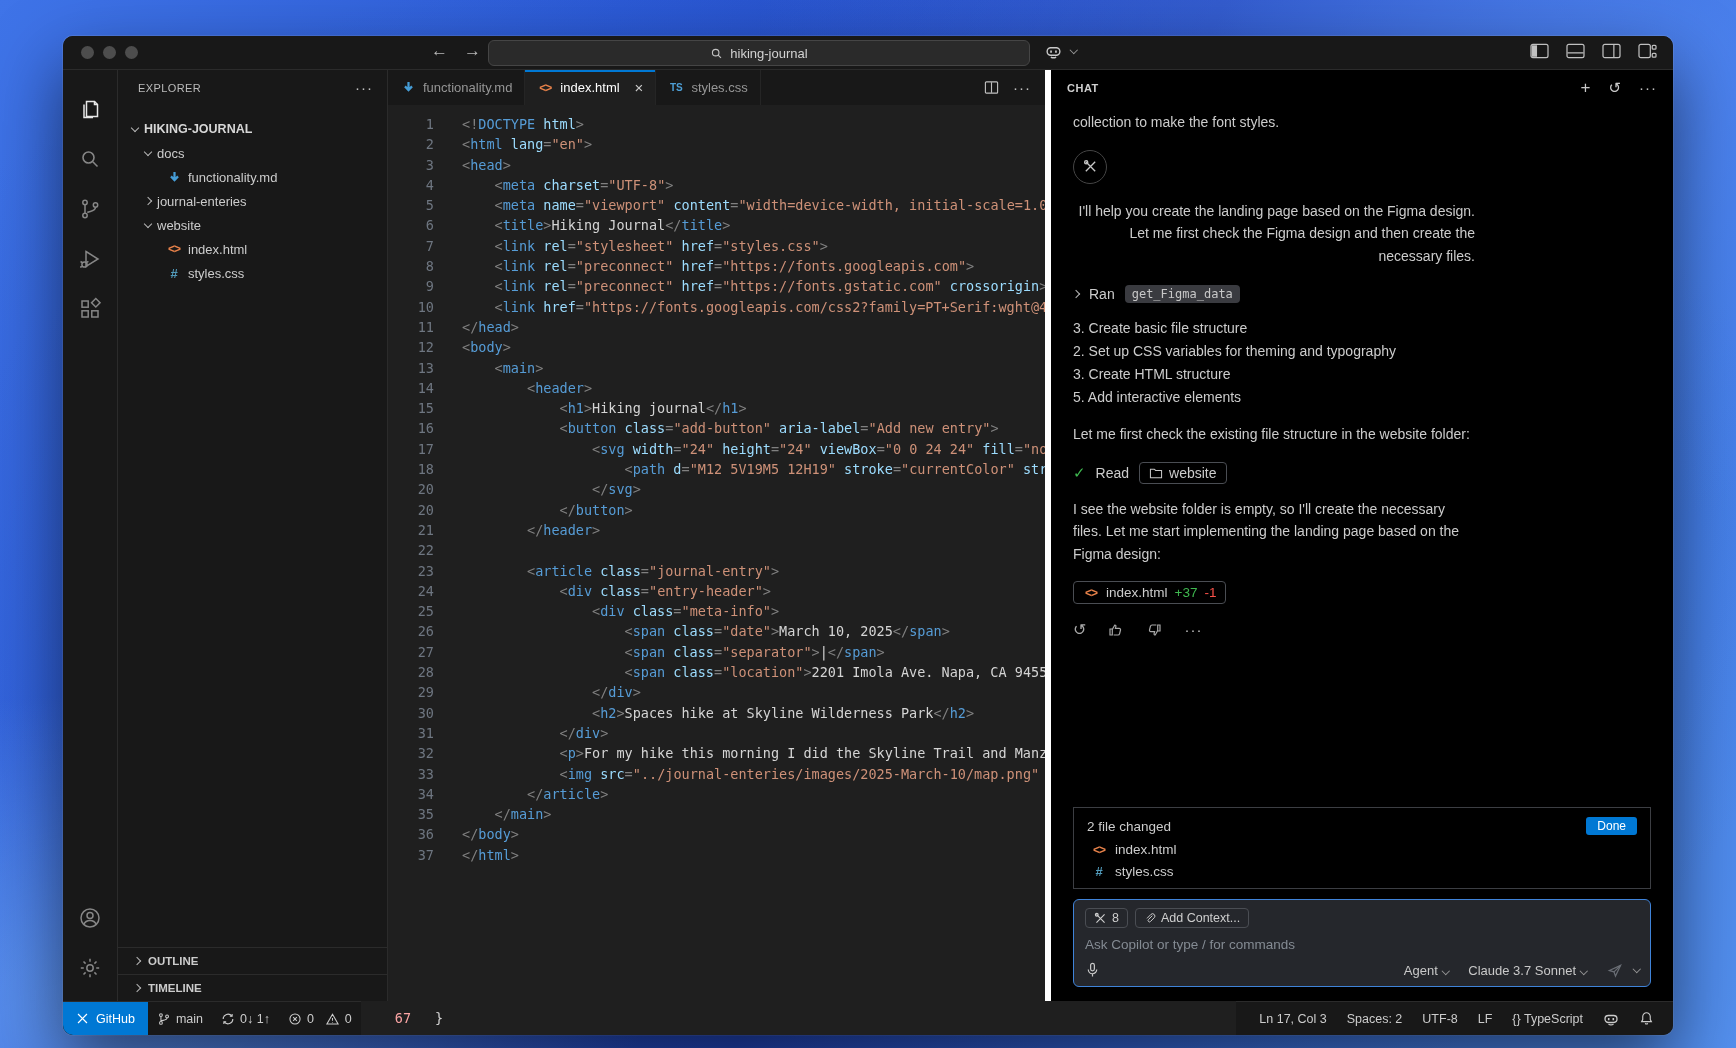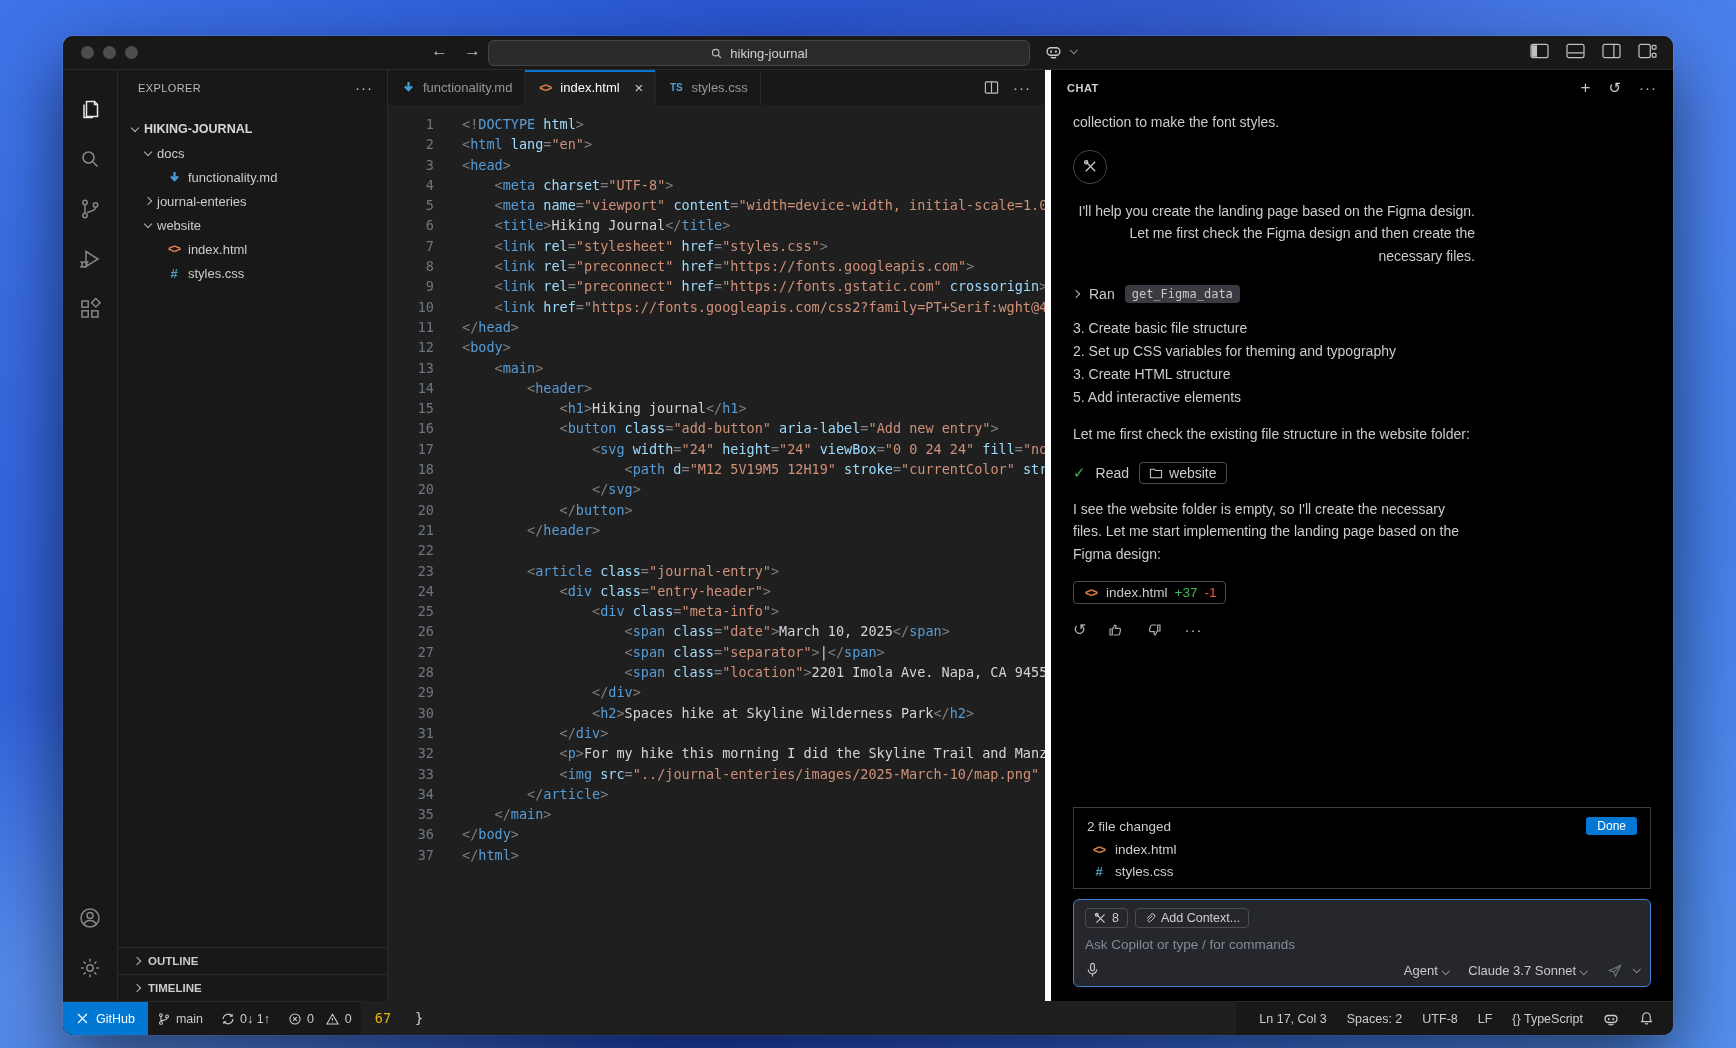--- a/index.html
+++ b/index.html
@@ -88,21 +88,21 @@
   .in-bottom{margin-top:10px;display:flex;align-items:center;color:#c9c9c9;font-size:13px;}
   .in-right{margin-left:auto;display:flex;align-items:center;gap:20px;}
   .cv{display:inline-block;width:5.5px;height:5.5px;border-right:1.3px solid #9a9a9a;border-bottom:1.3px solid #9a9a9a;transform:rotate(45deg);margin:-2px 0 1px 5px;}
   .send{color:#5c6066;display:flex;align-items:center;gap:6px;}
   
   .statusbar{height:34px;display:flex;align-items:stretch;flex:0 0 auto;font-size:12.5px;}
   .st-left{display:flex;align-items:stretch;background:#181818;border-top:1px solid #2b2b2b;}
   .st-item{display:flex;align-items:center;gap:5px;padding:0 9px;color:#cccccc;}
   .gh{background:#0078d4;color:#ffffff;padding:0 13px;gap:7px;}
   .st-mid{flex:1;background:#1f1f1f;display:flex;align-items:center;font-family:"DejaVu Sans Mono",monospace;font-size:13.5px;}
-  .st-mid .mln{color:#eab308;margin-left:14px;}
+  .st-mid .mln{color:#fca5a5;margin-left:34px;}
   .st-mid .mtx{color:#d4d4d4;margin-left:24px;}
   .st-right{display:flex;align-items:center;background:#181818;border-top:1px solid #2b2b2b;padding:0 10px 0 14px;gap:2px;}
   svg{display:block;}
 </style>
 </head>
 <body>
 
 <div class="window">
 
   <div class="titlebar">

